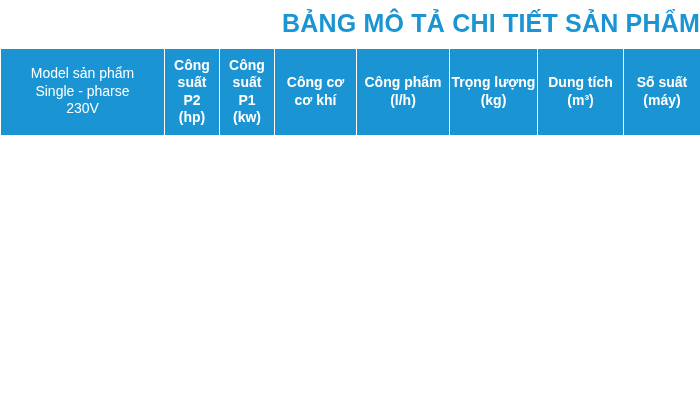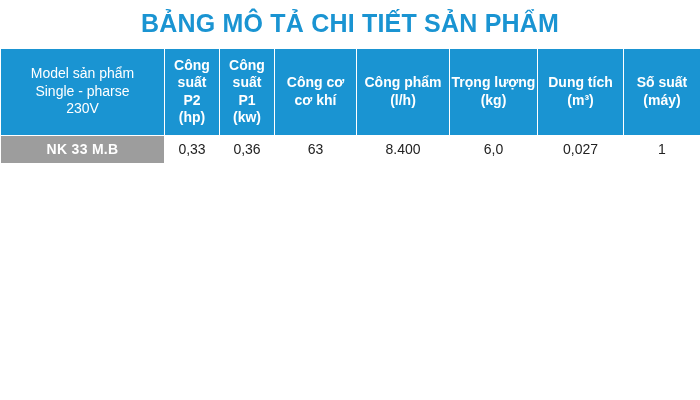--- a/index.html
+++ b/index.html
@@ -13,21 +13,21 @@
     font-family: "Liberation Sans", sans-serif;
     overflow: hidden;
   }
   .page {
     position: relative;
     width: 700px;
     height: 400px;
     box-sizing: border-box;
   }
   .title {
-    text-align: center;
+    text-align: right;
     color: #1a94d2;
     font-size: 25px;
     font-weight: bold;
     letter-spacing: 0.2px;
     padding-top: 10px;
     padding-bottom: 10px;
     line-height: 1.1;
   }
   table.spec {
     border-collapse: collapse;
@@ -126,26 +126,16 @@
           <div>Dung tích</div>
           <div>(m³)</div>
         </th>
         <th>
           <div>Số suất</div>
           <div>(máy)</div>
         </th>
       </tr>
     </thead>
     <tbody>
-      <tr>
-        <td class="model-cell">NK 33 M.B</td>
-        <td>0,33</td>
-        <td>0,36</td>
-        <td>63</td>
-        <td>8.400</td>
-        <td>6,0</td>
-        <td>0,027</td>
-        <td>1</td>
-      </tr>
     </tbody>
   </table>
 
 </div>
 
 </body></html>

